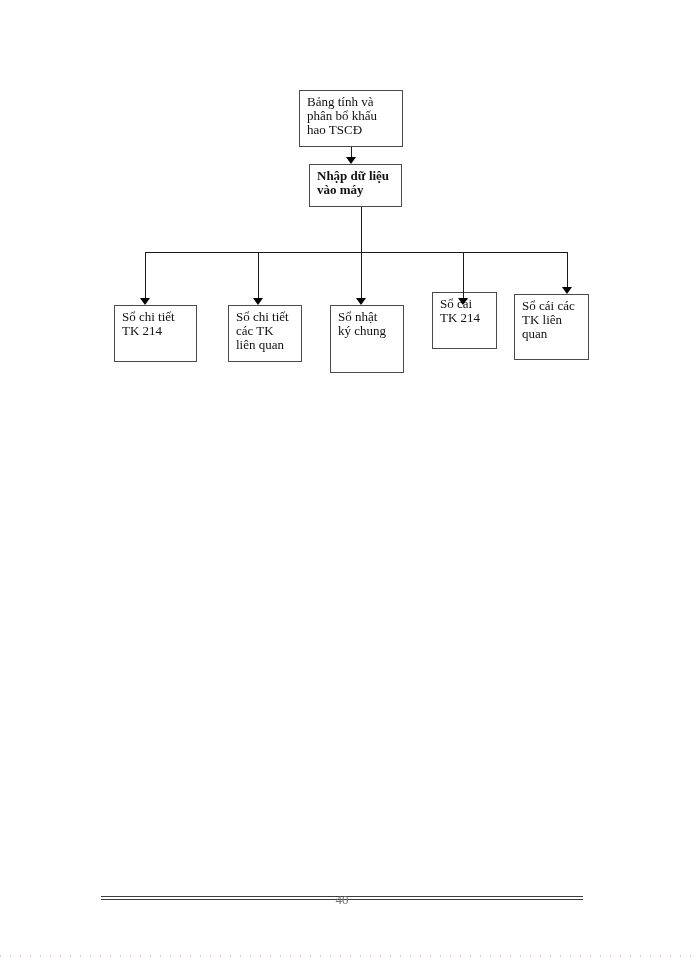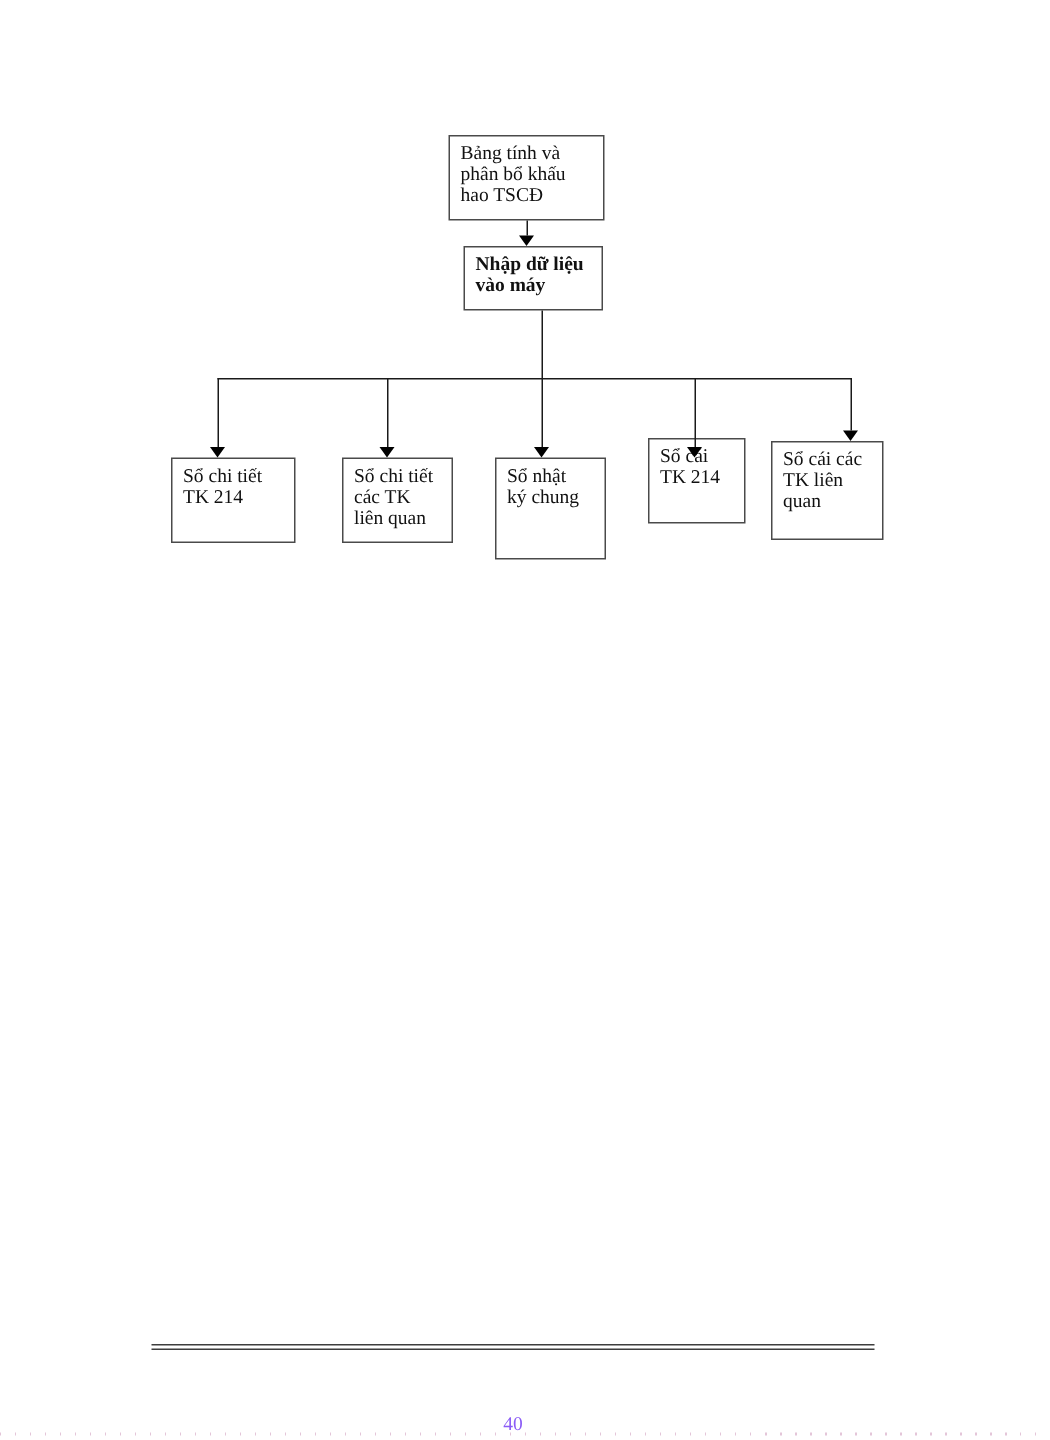--- a/index.html
+++ b/index.html
@@ -56,24 +56,24 @@
   #ah-b5 { left: 562px; top: 287px; }
   
   .footer-rule {
     position: absolute;
     left: 101px; top: 896px; width: 482px; height: 2px;
     border-top: 1px solid #3d3d3d;
     border-bottom: 1px solid #3d3d3d;
   }
   .footer-pagenum {
     position: absolute;
-    left: 101px; top: 941px; width: 482px;
+    left: 101px; top: 892px; width: 482px;
     text-align: center;
     font-size: 13px;
-    color: #8b5cf6;
+    color: #737373;
   }
   .bottom-dotted {
     position: absolute;
     left: 0; top: 955px; width: 700px; height: 2px;
     background: repeating-linear-gradient(90deg, rgba(205,150,185,0.55) 0 1px, transparent 1px 10px);
   }
 </style>
 </head>
 <body>
 

